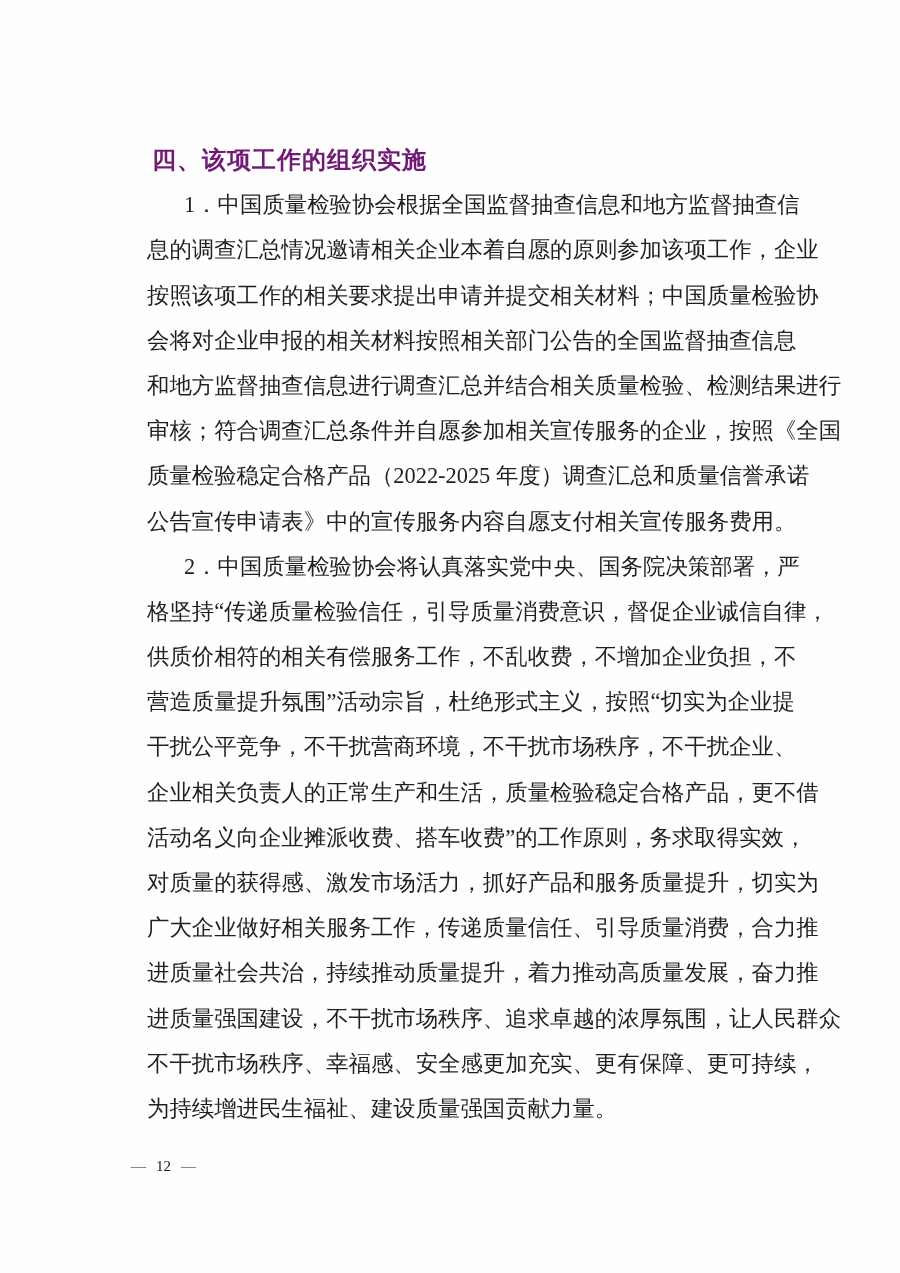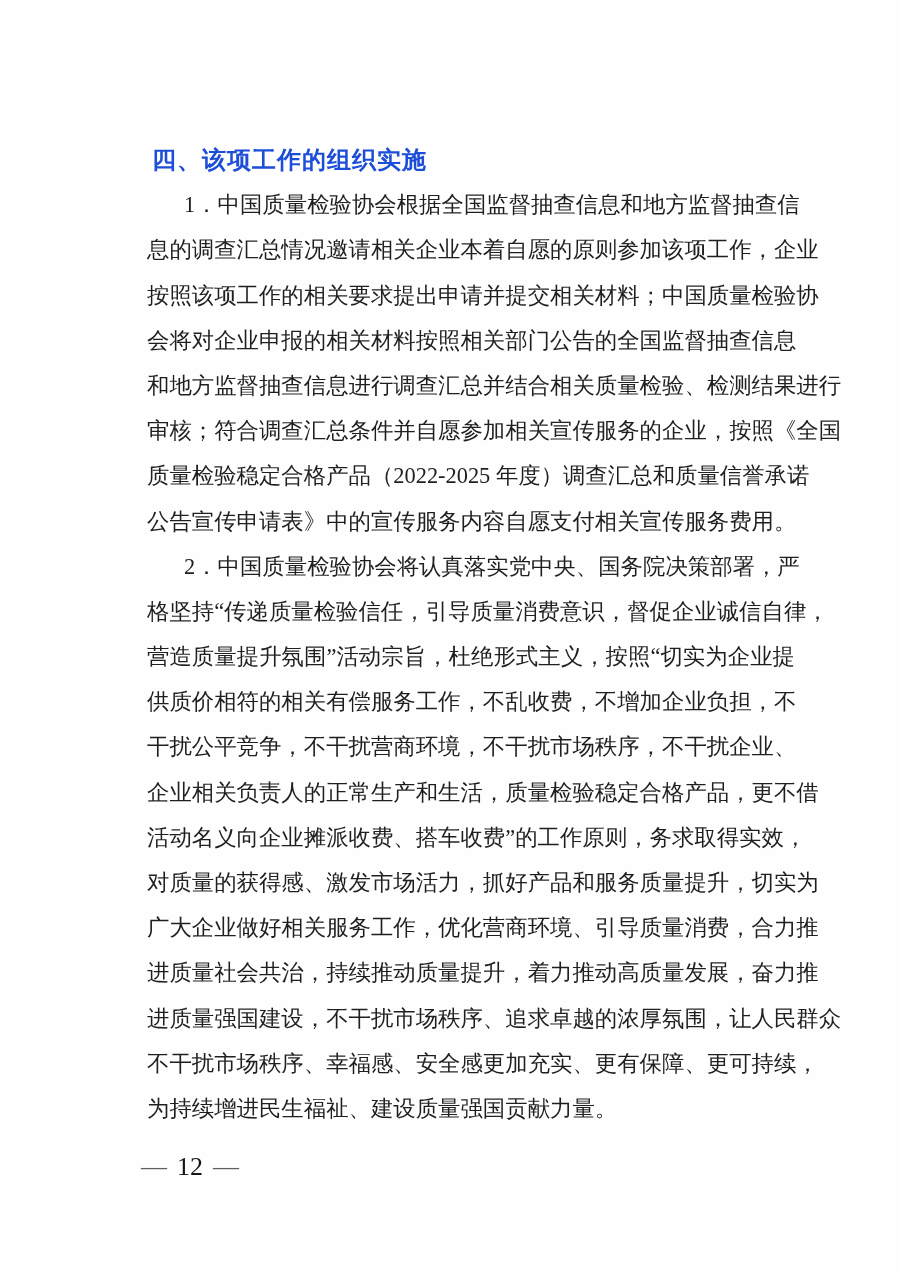--- a/index.html
+++ b/index.html
@@ -24,21 +24,21 @@
     left: 111px;
     top: 137px;
     width: 684px;
   }
   .heading {
     height: 45.2px;
     line-height: 45.2px;
     font-size: 24px;
     font-weight: bold;
     font-family: "Liberation Sans", "DejaVu Sans", sans-serif;
-    color: #1d4ed8;
+    color: #701a75;
     text-indent: 41px;
     white-space: nowrap;
     letter-spacing: 1px;
   }
   .line {
     height: 45.2px;
     line-height: 45.2px;
     font-size: 22.4px;
     color: #1f1f1f;
     text-align: justify;
@@ -47,25 +47,25 @@
     margin-left: 36px;
   }
   .line.indent {
     text-indent: 37px;
   }
   .line.nojust {
     text-align-last: left;
   }
   .footer {
     position: absolute;
-    left: 141px;
+    left: 131px;
     top: 1144px;
     height: 45px;
     line-height: 45px;
-    font-size: 26px;
+    font-size: 15px;
     color: #111111;
     white-space: nowrap;
   }
   .footer .dash {
     color: #5f5f5f;
   }
   .footer .pagenum {
     margin: 0 10px;
     color: #161616;
   }
@@ -81,27 +81,27 @@
   <div class="line indent">1．中国质量检验协会根据全国监督抽查信息和地方监督抽查信</div>
       <div class="line">息的调查汇总情况邀请相关企业本着自愿的原则参加该项工作，企业</div>
       <div class="line">按照该项工作的相关要求提出申请并提交相关材料；中国质量检验协</div>
       <div class="line">会将对企业申报的相关材料按照相关部门公告的全国监督抽查信息</div>
       <div class="line">和地方监督抽查信息进行调查汇总并结合相关质量检验、检测结果进行</div>
       <div class="line">审核；符合调查汇总条件并自愿参加相关宣传服务的企业，按照《全国</div>
       <div class="line">质量检验稳定合格产品（2022-2025 年度）调查汇总和质量信誉承诺</div>
       <div class="line nojust">公告宣传申请表》中的宣传服务内容自愿支付相关宣传服务费用。</div>
       <div class="line indent">2．中国质量检验协会将认真落实党中央、国务院决策部署，严</div>
       <div class="line">格坚持“传递质量检验信任，引导质量消费意识，督促企业诚信自律，</div>
+      <div class="line">供质价相符的相关有偿服务工作，不乱收费，不增加企业负担，不</div>
       <div class="line">营造质量提升氛围”活动宗旨，杜绝形式主义，按照“切实为企业提</div>
-      <div class="line">供质价相符的相关有偿服务工作，不乱收费，不增加企业负担，不</div>
       <div class="line">干扰公平竞争，不干扰营商环境，不干扰市场秩序，不干扰企业、</div>
       <div class="line">企业相关负责人的正常生产和生活，质量检验稳定合格产品，更不借</div>
       <div class="line">活动名义向企业摊派收费、搭车收费”的工作原则，务求取得实效，</div>
       <div class="line">对质量的获得感、激发市场活力，抓好产品和服务质量提升，切实为</div>
-      <div class="line">广大企业做好相关服务工作，优化营商环境、引导质量消费，合力推</div>
+      <div class="line">广大企业做好相关服务工作，传递质量信任、引导质量消费，合力推</div>
       <div class="line">进质量社会共治，持续推动质量提升，着力推动高质量发展，奋力推</div>
       <div class="line">进质量强国建设，不干扰市场秩序、追求卓越的浓厚氛围，让人民群众</div>
       <div class="line">不干扰市场秩序、幸福感、安全感更加充实、更有保障、更可持续，</div>
       <div class="line nojust">为持续增进民生福祉、建设质量强国贡献力量。</div>
     </div>
 
   <div class="footer">
     <span class="dash">—</span><span class="pagenum">12</span><span class="dash">—</span>
   </div>
 

